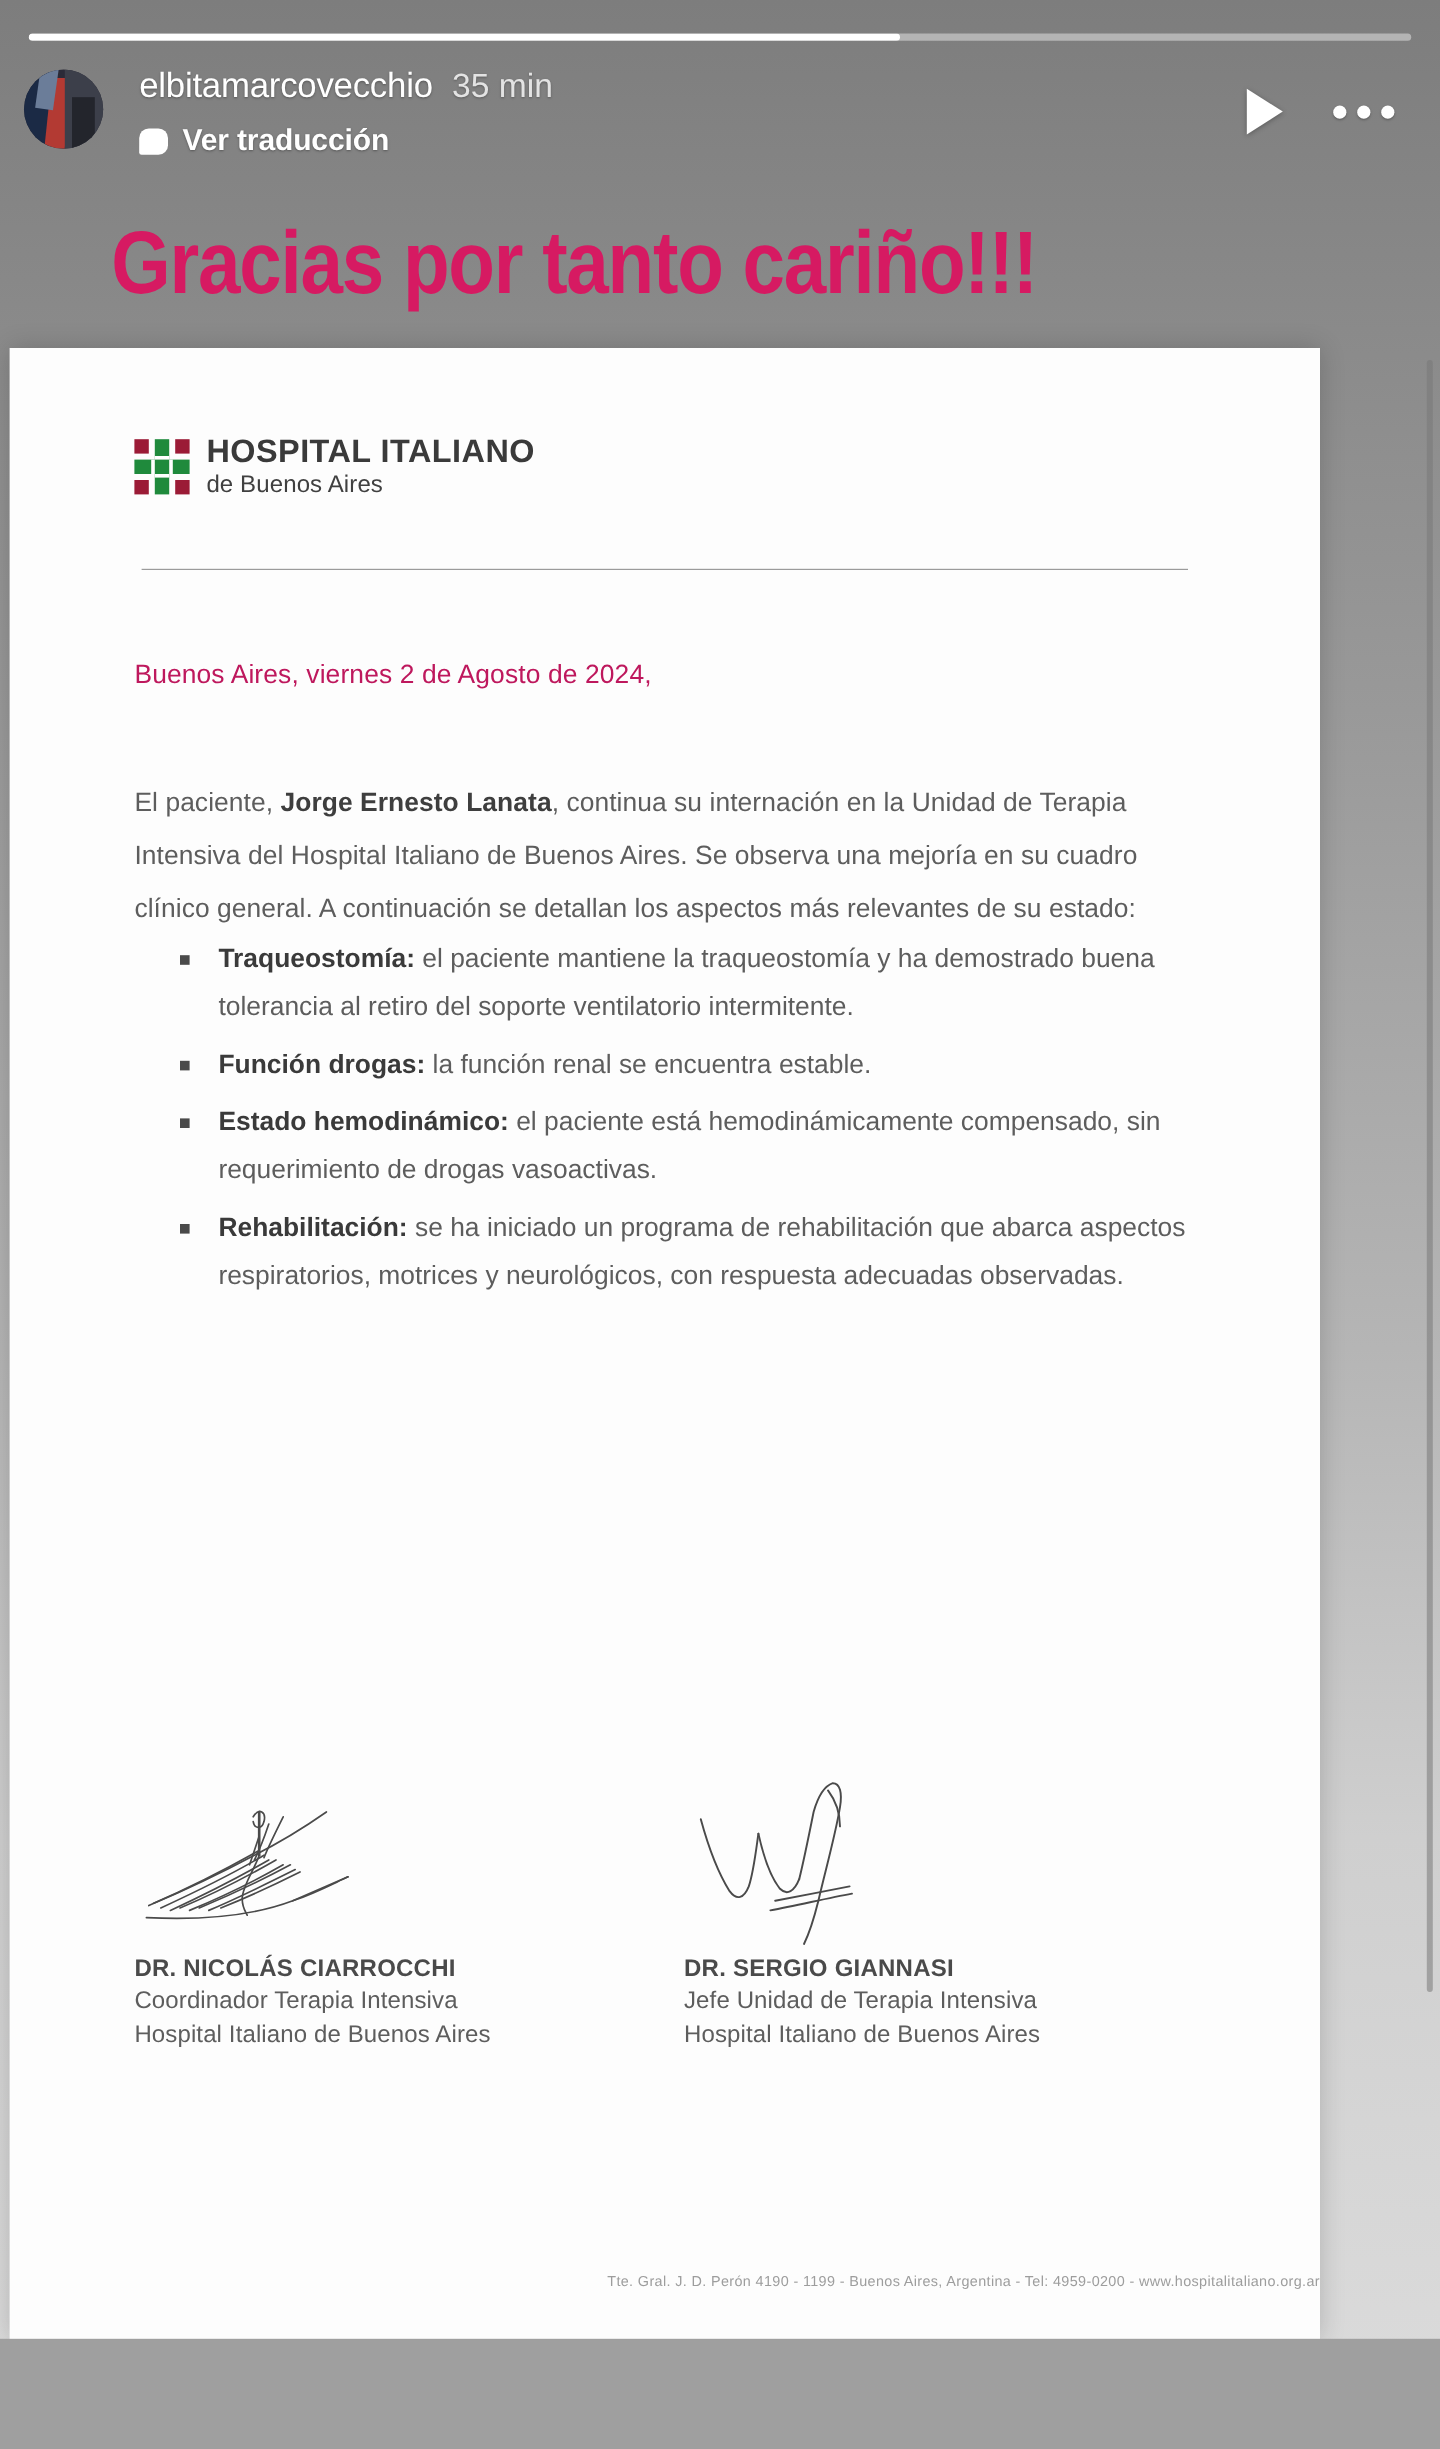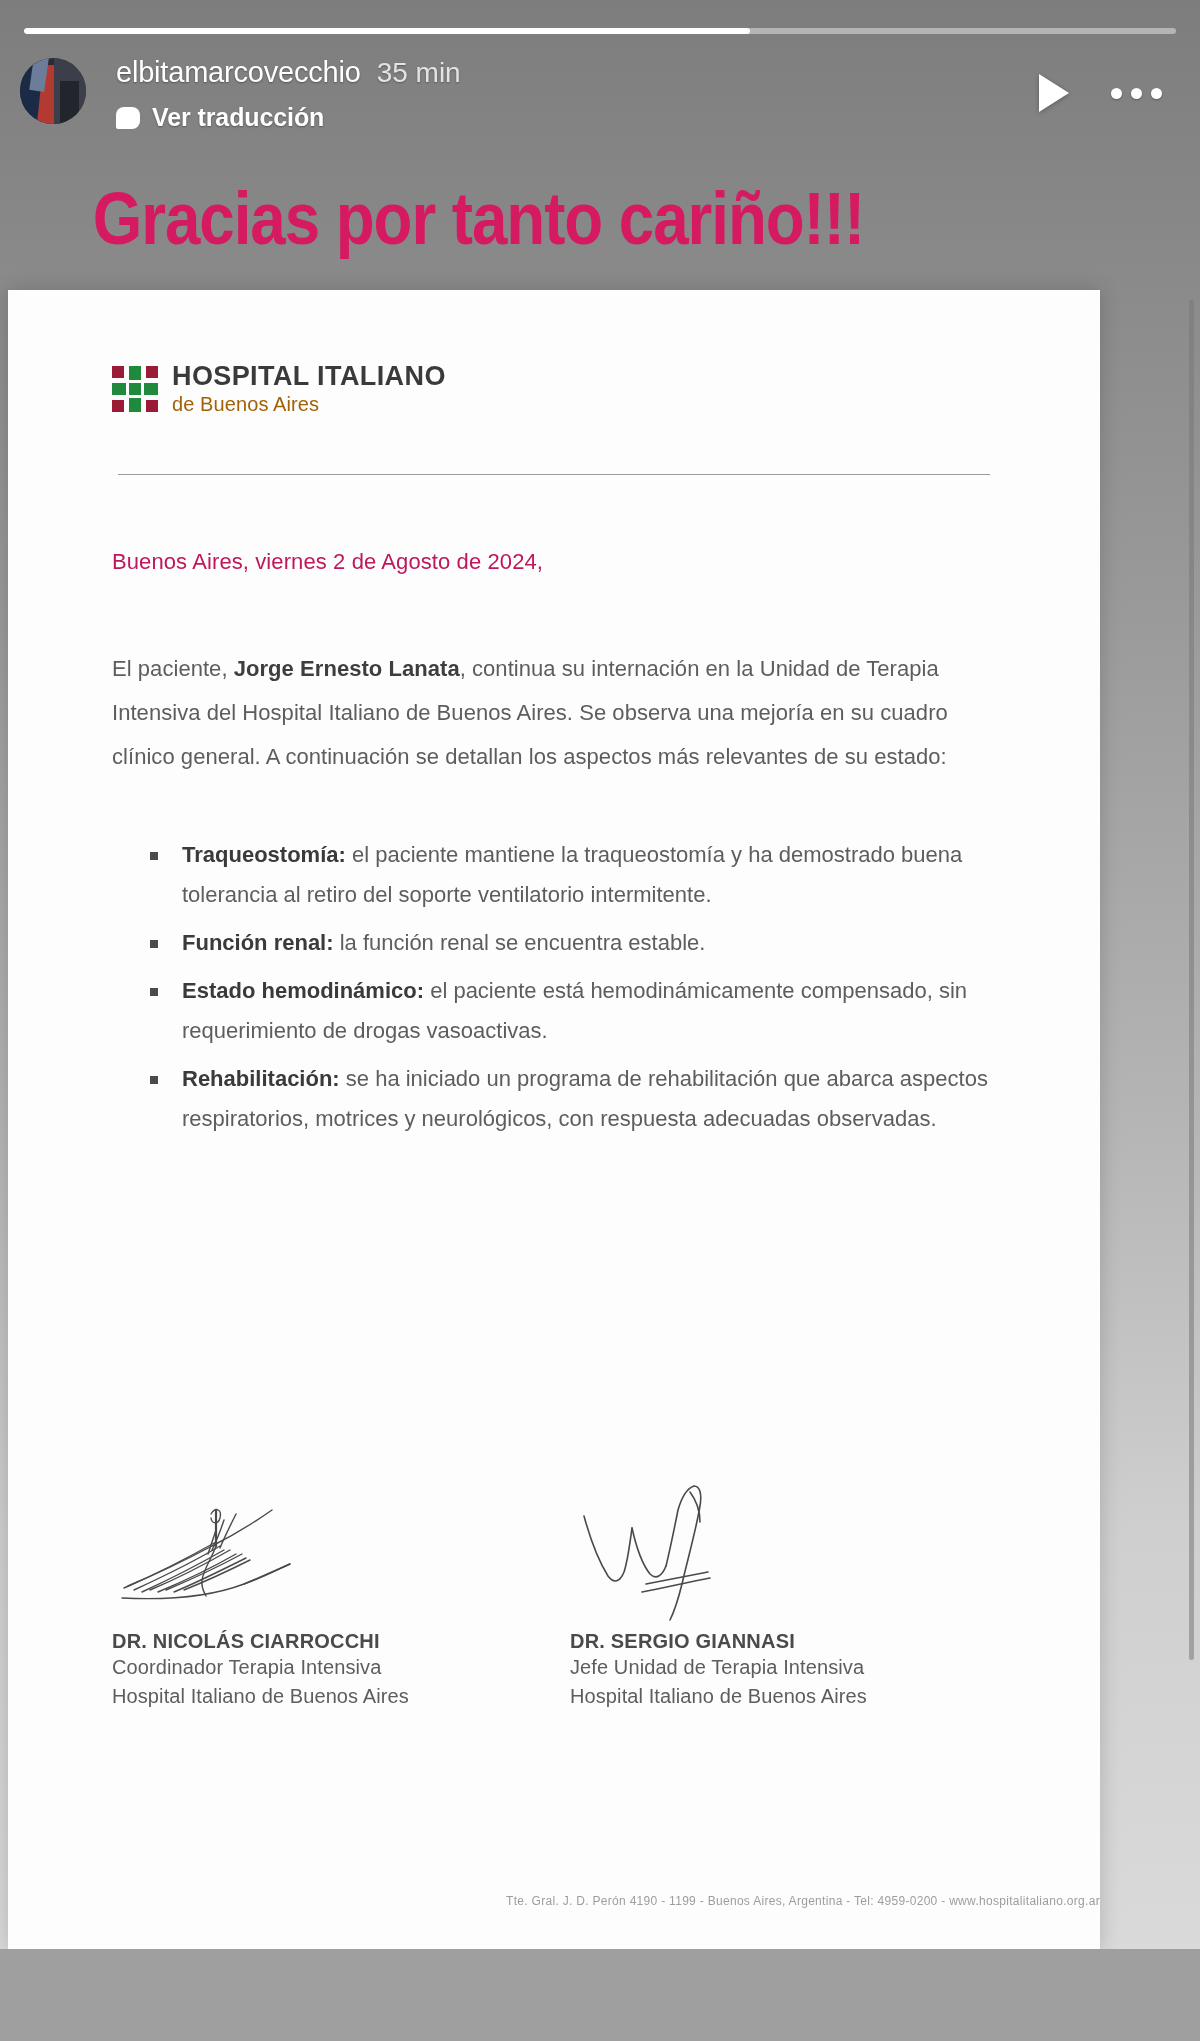--- a/index.html
+++ b/index.html
@@ -257,21 +257,21 @@
   .hosp-name-1 {
     font-size: 27px;
     font-weight: 700;
     color: #3a3a3a;
     letter-spacing: 0.4px;
     line-height: 1.05;
   }
   .hosp-name-2 {
     font-size: 20px;
     font-weight: 400;
-    color: #a16207;
+    color: #404040;
     letter-spacing: 0.1px;
     line-height: 1.15;
     margin-top: 2px;
   }
 
   .head-rule {
     height: 1px;
     background: #9b9b9b;
     margin-top: 30px;
     margin-left: 6px;
@@ -288,21 +288,20 @@
   .doc-para {
     margin-top: 72px;
     font-size: 22px;
     color: #5d5d5d;
     line-height: 2.0;
     letter-spacing: 0.05px;
   }
   .doc-para b { color: #3e3e3e; font-weight: 700; }
 
   .doc-list {
-    margin-top: 56px;
     list-style: none;
     padding-left: 34px;
   }
   .doc-list li {
     position: relative;
     padding-left: 36px;
     font-size: 22px;
     color: #5d5d5d;
     line-height: 1.82;
     margin-bottom: 8px;
@@ -439,21 +438,21 @@
       <div class="head-rule"></div>
 
       <div class="doc-date">Buenos Aires, viernes 2 de Agosto de 2024,</div>
 
       <p class="doc-para">
         <span>El paciente, </span><b>Jorge Ernesto Lanata</b><span>, continua su internación en la Unidad de Terapia Intensiva del Hospital Italiano de Buenos Aires. Se observa una mejoría en su cuadro clínico general. A continuación se detallan los aspectos más relevantes de su estado:</span>
       </p>
 
       <ul class="doc-list" id="doc-list">
           <li><b>Traqueostomía:</b><span> el paciente mantiene la traqueostomía y ha demostrado buena tolerancia al retiro del soporte ventilatorio intermitente.</span></li>
-          <li><b>Función renal:</b><span> la función renal se encuentra estable.</span></li>
+          <li><b>Función drogas:</b><span> la función renal se encuentra estable.</span></li>
           <li><b>Estado hemodinámico:</b><span> el paciente está hemodinámicamente compensado, sin requerimiento de drogas vasoactivas.</span></li>
           <li><b>Rehabilitación:</b><span> se ha iniciado un programa de rehabilitación que abarca aspectos respiratorios, motrices y neurológicos, con respuesta adecuadas observadas.</span></li>
         </ul>
 
       <div class="sig-area">
         <div class="sig-block">
           <div class="sig-img">
             <svg width="300" height="150" viewBox="0 0 300 150" aria-hidden="true">
               <g fill="none" stroke="#4a4a4a" stroke-width="1.4" stroke-linecap="round">
                 <path d="M12 108 C 40 96, 70 82, 100 66 C 120 56, 140 44, 160 30"></path>

